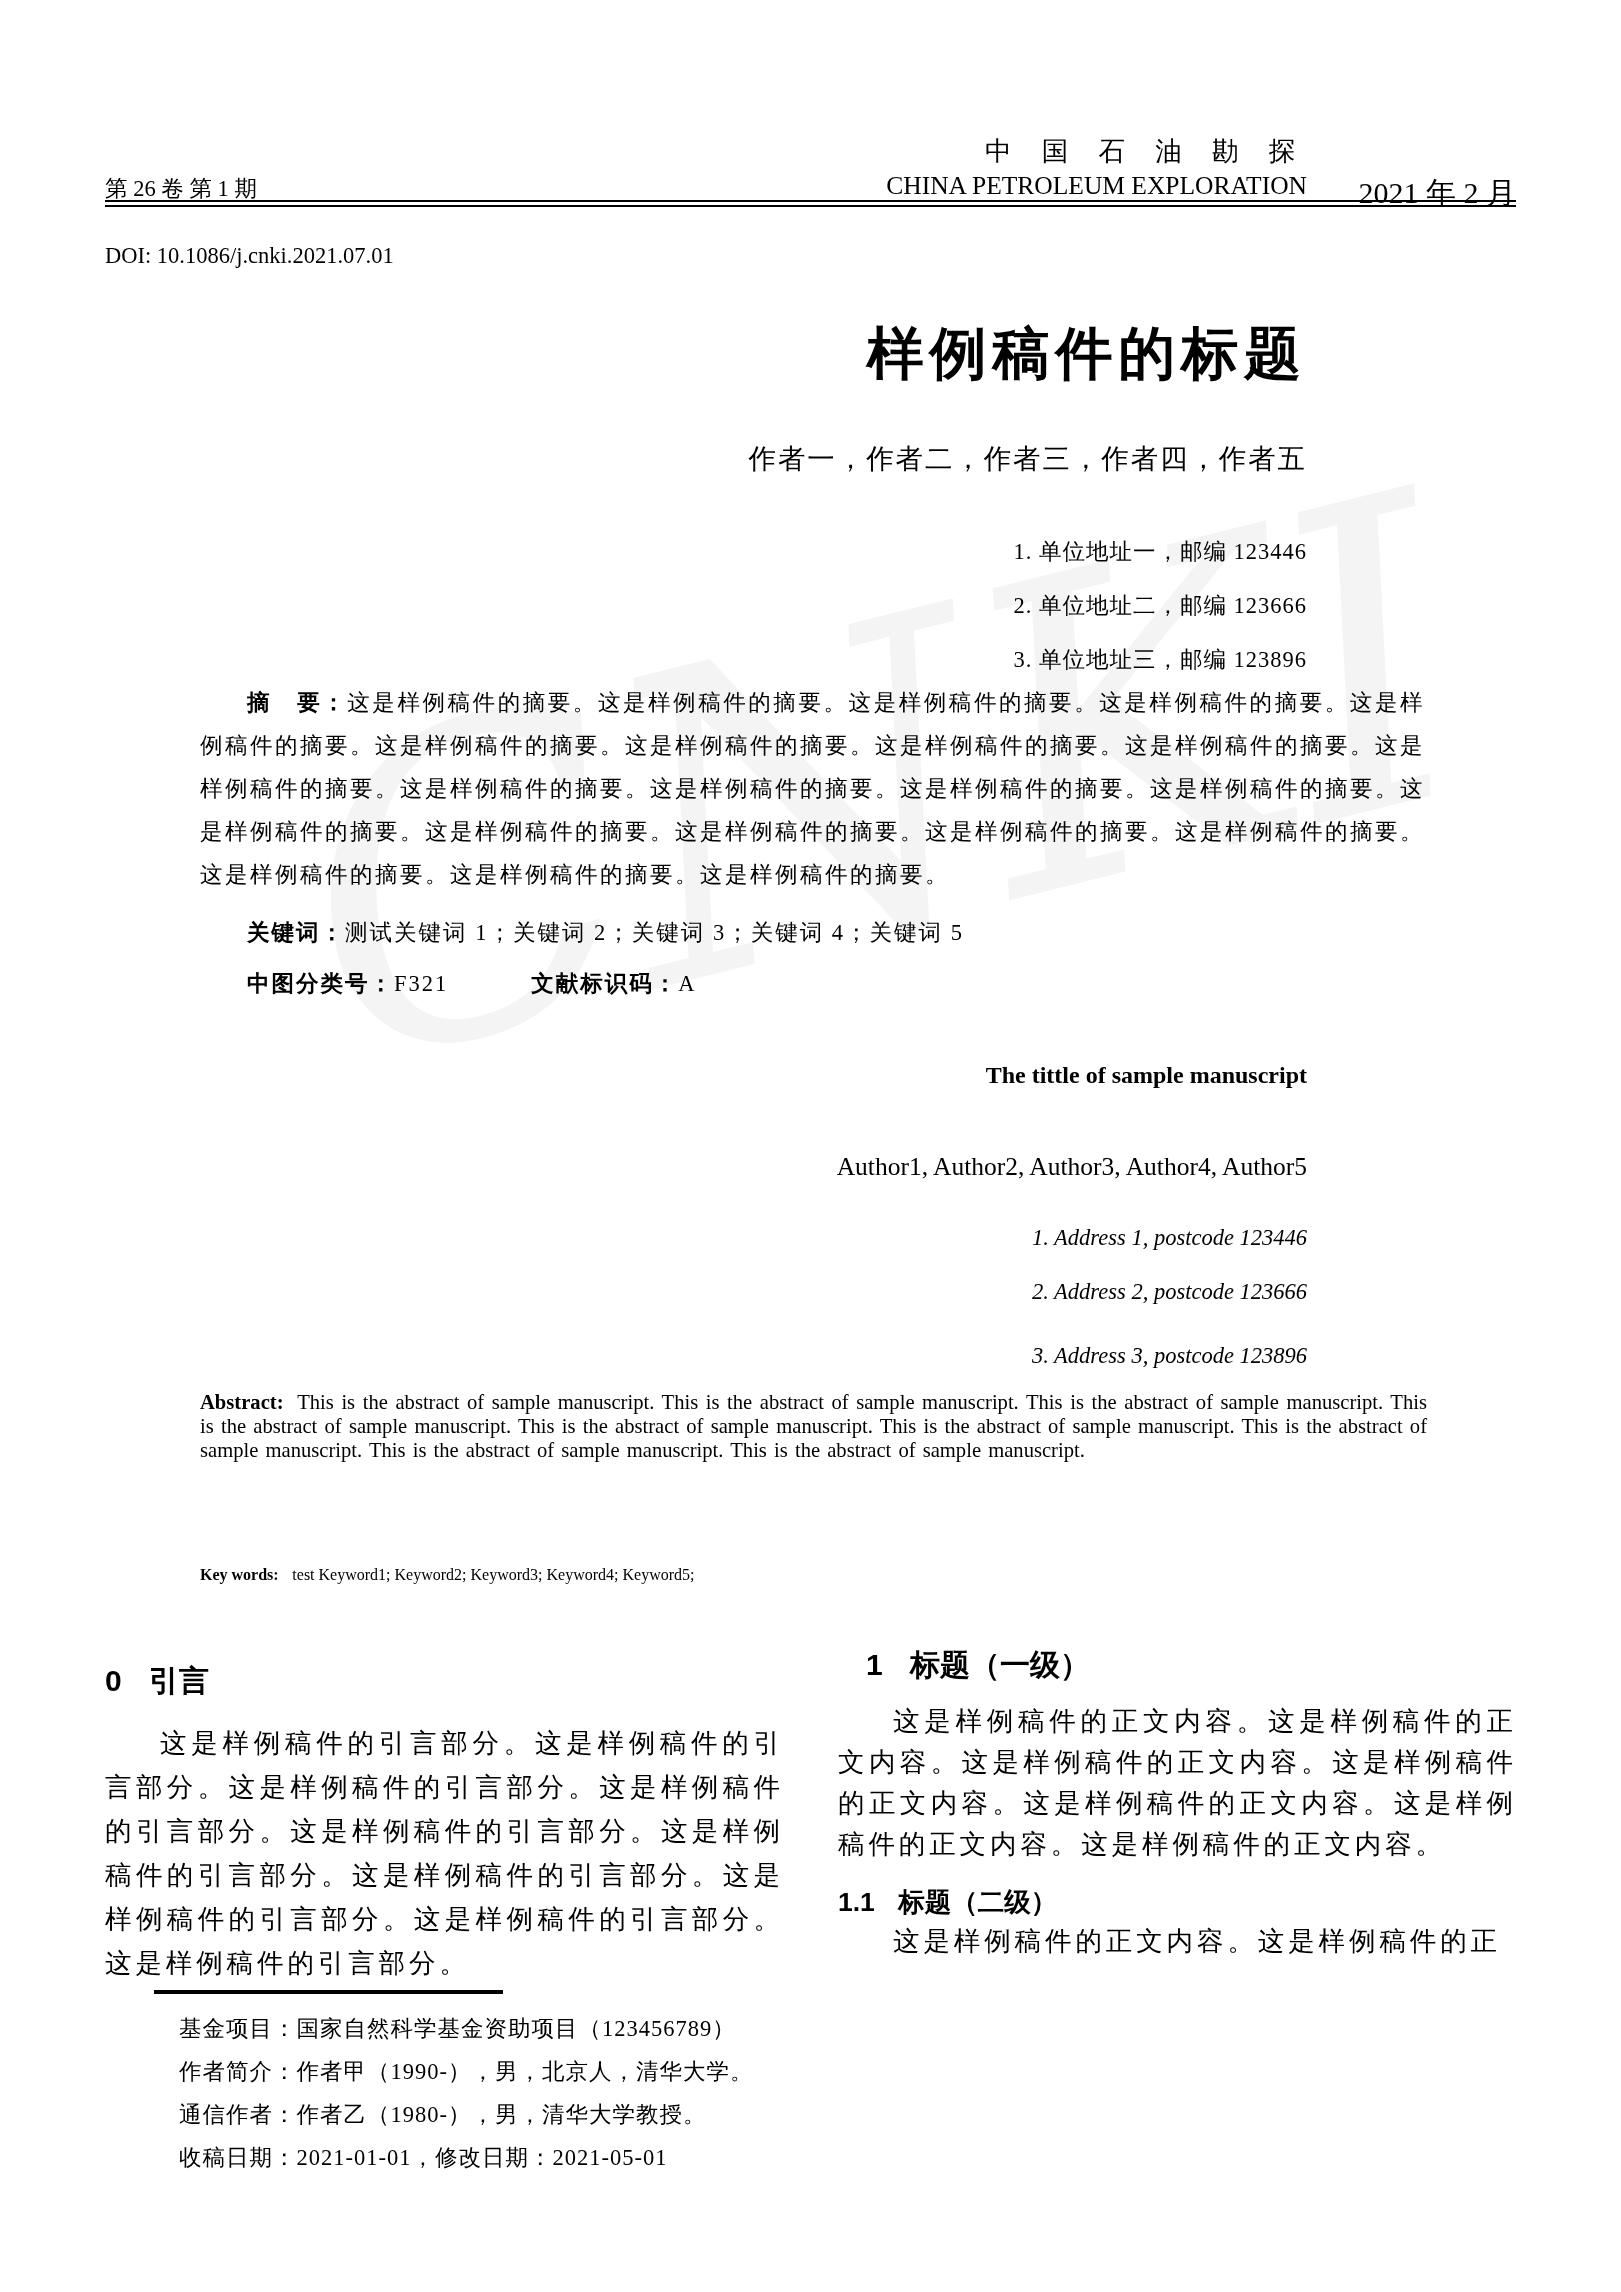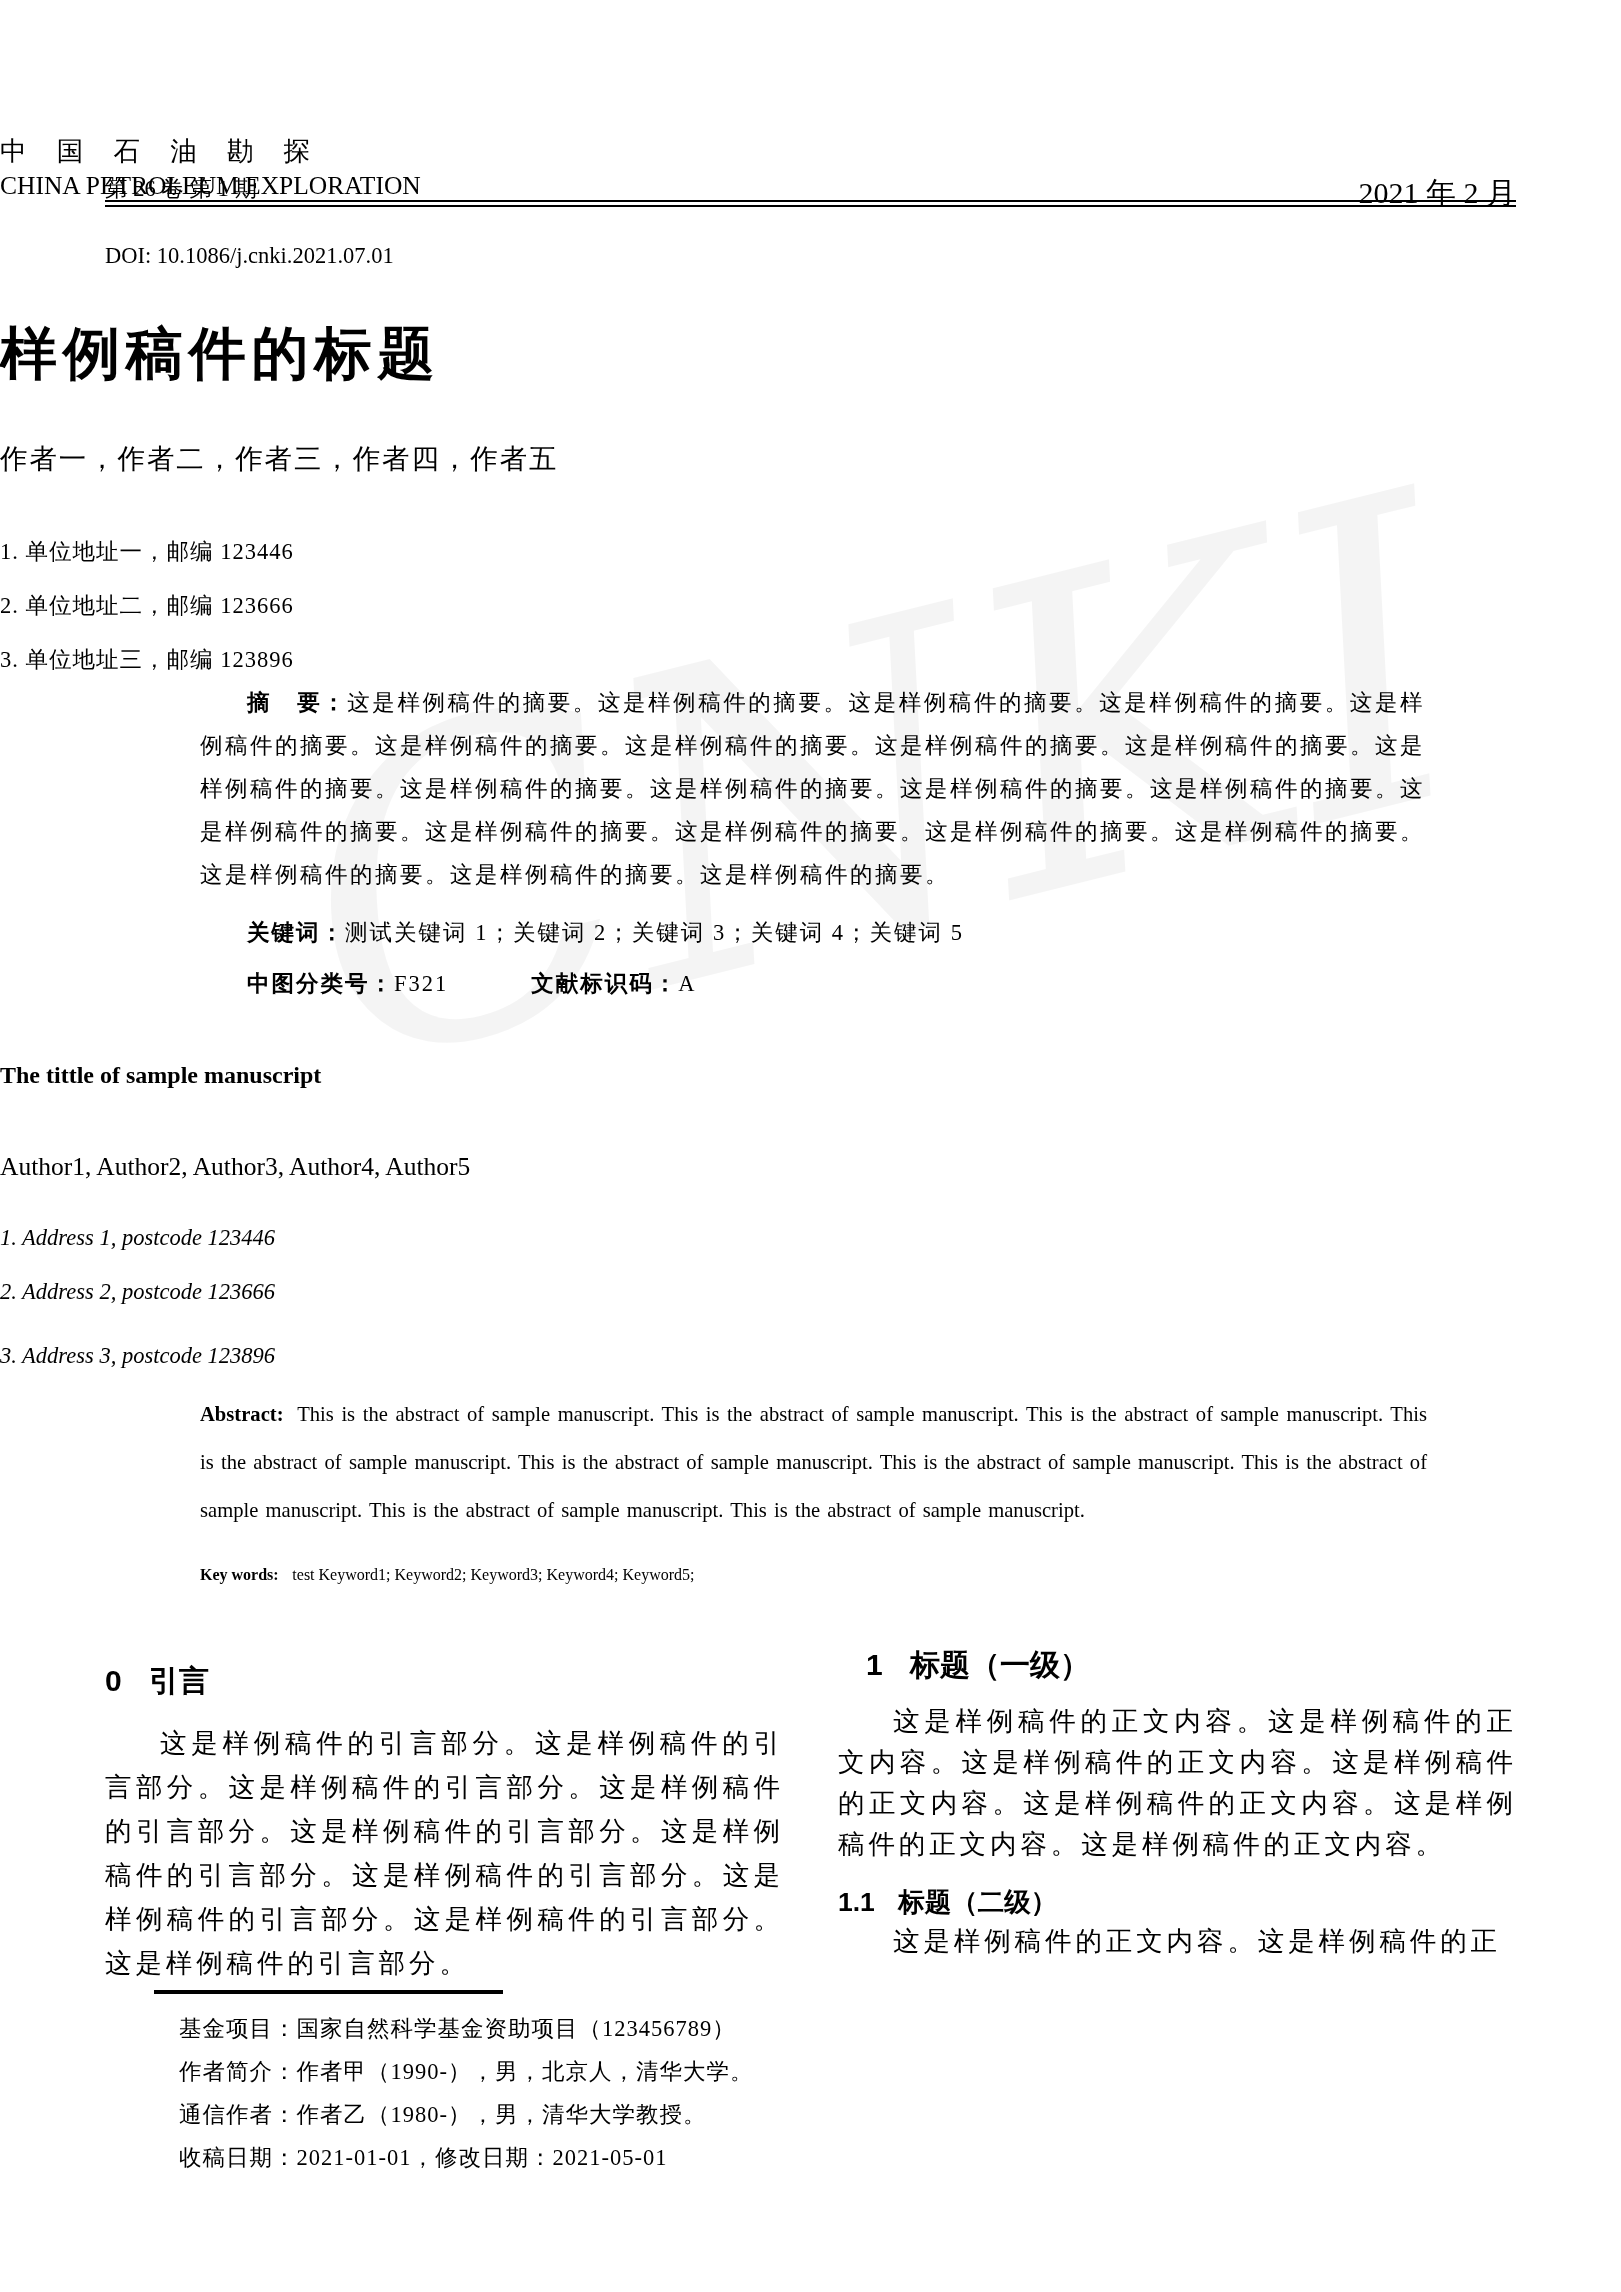--- a/index.html
+++ b/index.html
@@ -1,21 +1,21 @@
 <!DOCTYPE html>
 <html><head>
 <meta charset="utf-8">
 <style>
   html,body{margin:0;padding:0;background:#888;}
   #page{
     position:relative; width:1621px; height:2293px; background:#ffffff;
     font-family:"Liberation Serif", serif; color:#000; overflow:hidden;
   }
   .abs{position:absolute;}
-  .center{left:0; width:1307px; text-align:left;}
+  .center{left:0; width:1307px; text-align:right;}
   .sans{font-family:"Liberation Sans", sans-serif;}
   .b{font-weight:bold;}
   
   #journal-cn{top:133px; font-size:26.5px; letter-spacing:11.8px;}
   #vol{left:105px; top:173px; font-size:22.5px;}
   #journal-en{top:171px; font-size:25.5px;}
   #hdate{right:105px; top:173px; font-size:30px;}
   #rule{left:105px; top:200px; width:1411px; height:2.9px;
         border-top:2.9px solid #000; border-bottom:2.9px solid #000;}
   #doi{left:105px; top:243px; font-size:22.5px;}
@@ -27,21 +27,21 @@
   #cn-abs{left:200px; top:681px; width:1225px; font-size:22.5px; line-height:43px;
           text-align:justify; letter-spacing:2.5px; text-indent:47px;}
   #cn-kw{left:247px; top:917px; width:1186px; font-size:22.5px; letter-spacing:2px;}
   #cn-clc{left:247px; top:968px; width:1186px; font-size:22.5px; letter-spacing:2px;}
   .gap-right{margin-right:83px;}
   
   #en-title{top:1062px; font-size:24px; font-weight:bold;}
   #en-authors{top:1152px; font-size:25.5px;}
   .en-aff{font-size:22.5px; font-style:italic;}
   #eaff1{top:1225px;} #eaff2{top:1279px;} #eaff3{top:1333px;margin-top:10px;}
-  #en-abs{left:200px; top:1390px; width:1227px; font-size:20.6px; line-height:48px;
+  #en-abs{left:200px; top:1390px; width:1227px; font-size:20.6px; line-height:24px;
           text-align:justify; word-spacing:2px;}
   #en-kw{left:200px; top:1566px; width:1227px; font-size:16px;}
   .lbl-gap{margin-right:13.7px;}
   .h1c{font-family:"Liberation Sans", sans-serif; font-weight:bold; font-size:30px;}
   .h2c{font-family:"Liberation Sans", sans-serif; font-weight:bold; font-size:26.5px;}
   .hnum{margin-right:27.4px;}
   .hnum2{margin-right:23.5px;}
   #intro-p{left:105px; top:1721px; width:679px;}
   .bodyp{font-size:26.5px; line-height:44px; text-align:justify;
          letter-spacing:3.9px; text-indent:55px;}

